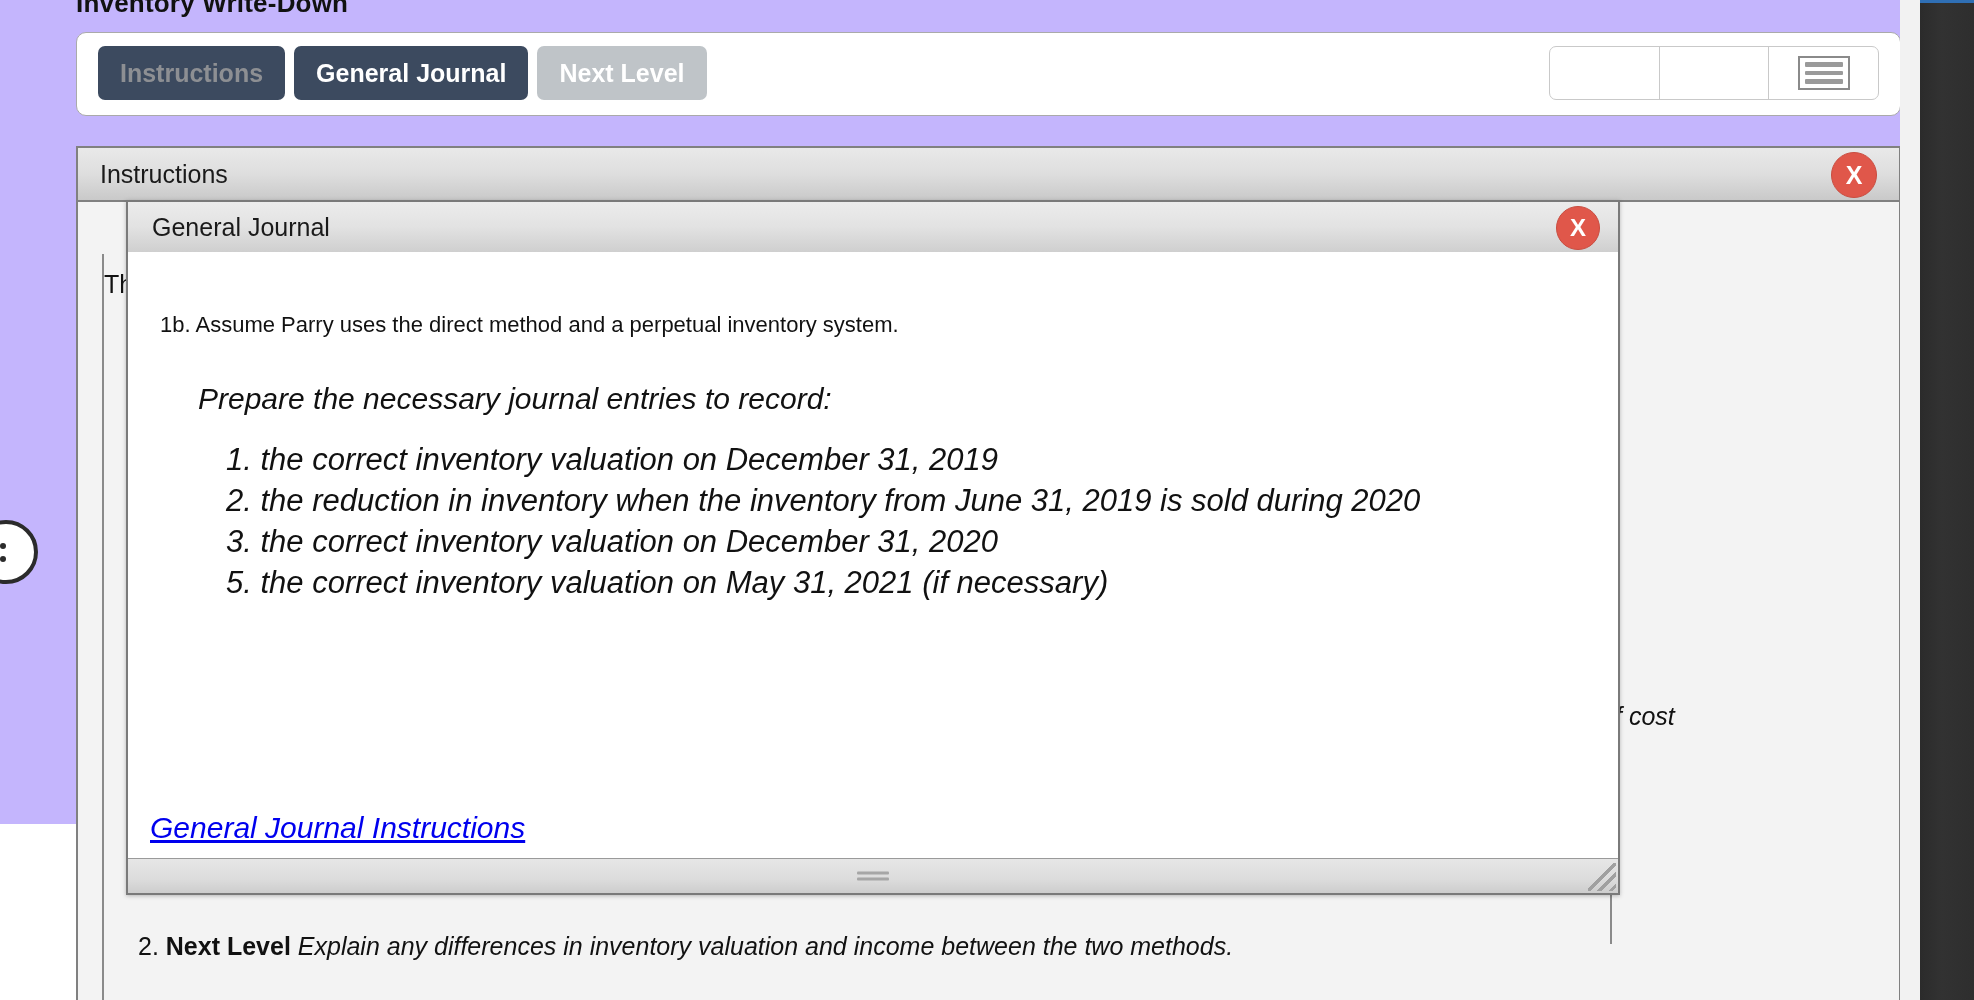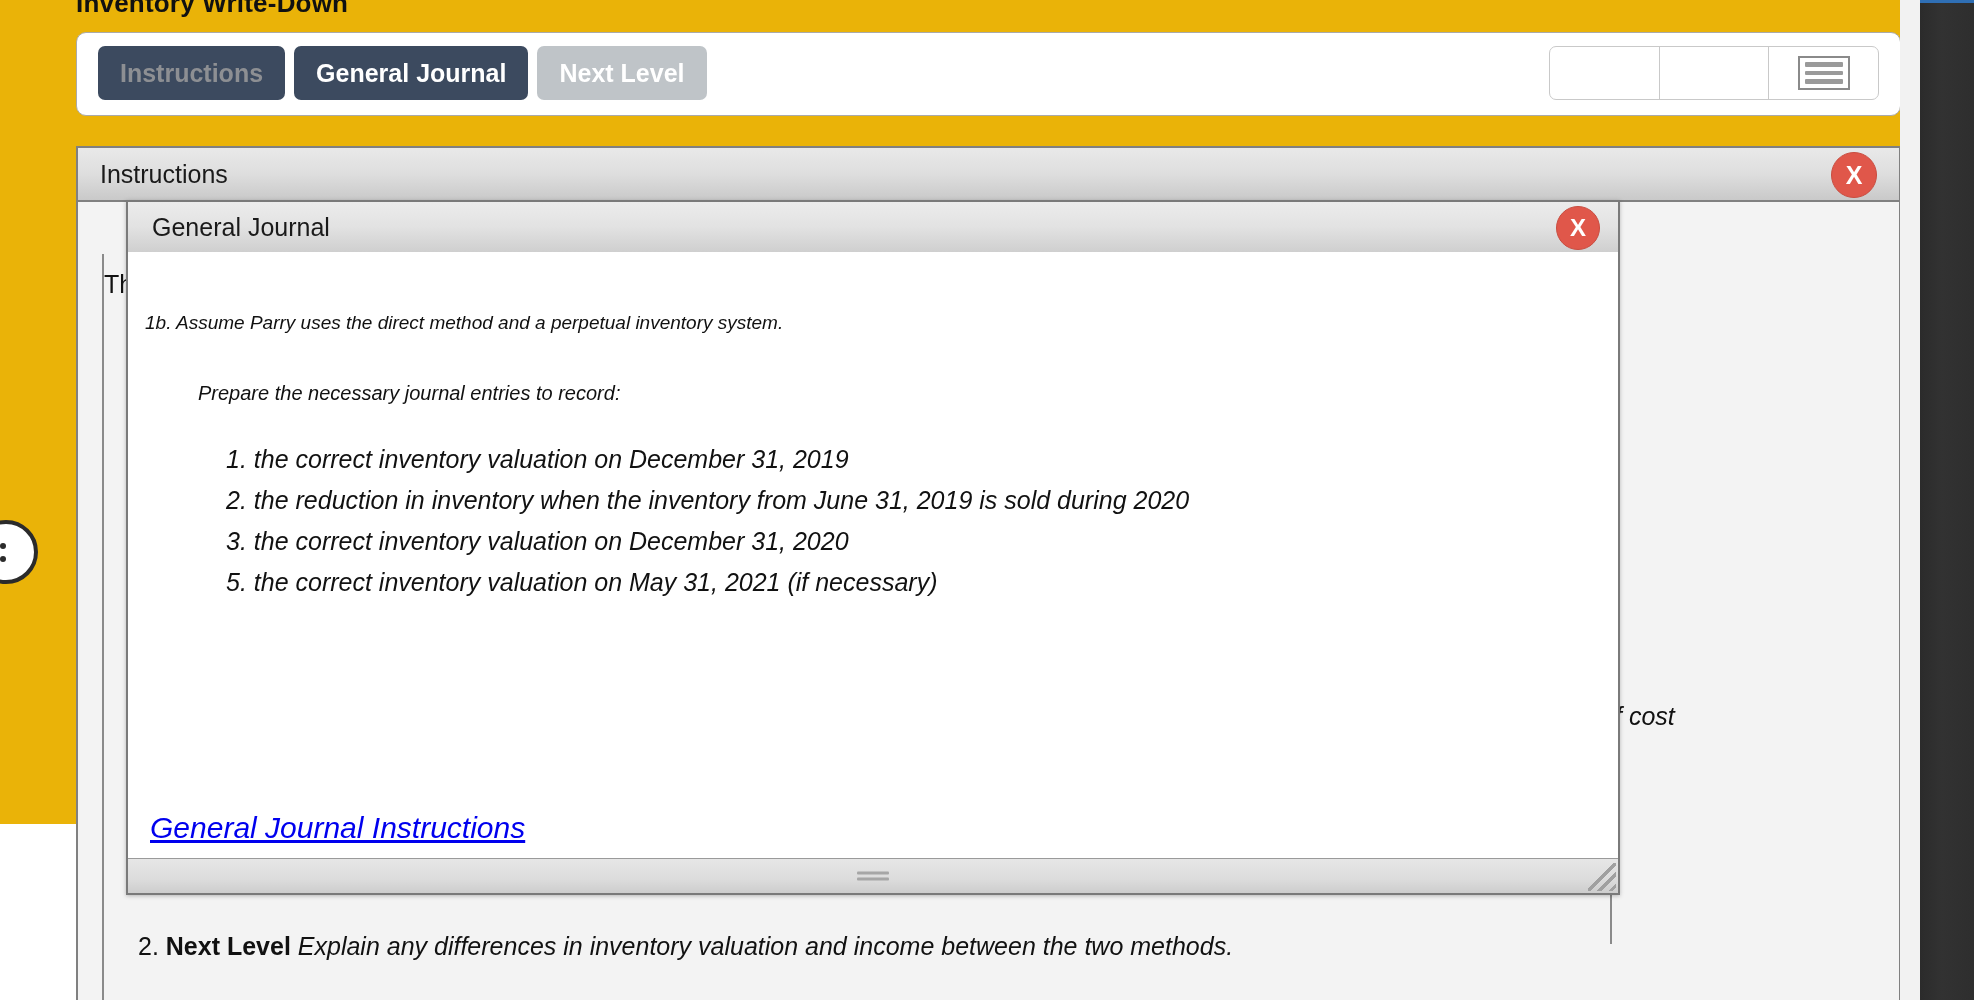--- a/index.html
+++ b/index.html
@@ -2,21 +2,21 @@
 <html><head>
 <meta charset="utf-8">
 <style>
   html, body {
     margin: 0; padding: 0;
     width: 1974px; height: 1000px;
     background: #ffffff;
     font-family: "Liberation Sans", sans-serif;
     overflow: hidden;
   }
-  #root { position: relative; width: 1974px; height: 824px; background:#eab308; }
+  #root { position: relative; width: 1974px; height: 824px; background:#c4b5fd; }
 
   
   .page-title {
     position: absolute; left: 76px; top: -12px;
     font-size: 26px; font-weight: bold; color:#111;
     letter-spacing:.2px; white-space: nowrap;
   }
 
   
   .toolbar {
@@ -118,30 +118,30 @@
     border-bottom:1px solid #9a9a9a;
     display:flex; align-items:center;
   }
   .dialog-title { font-size:25px; color:#1a1a1a; padding-left:24px; }
 
   .dialog-content {
     position:absolute; left:0; right:0; top:50px; bottom:34px;
     background:#fff; overflow:hidden;
   }
   .q-main {
-    position:absolute; left:17px; top:60px;
-    font-size:19px; font-style:italic; color:#111; white-space:nowrap;
+    position:absolute; left:32px; top:60px;
+    font-size:22px; color:#111; white-space:nowrap;
   }
   .q-sub {
     position:absolute; left:70px; top:130px;
-    font-size:20px; font-style:italic; color:#111; white-space:nowrap;
+    font-size:30px; font-style:italic; color:#111; white-space:nowrap;
   }
   .q-list { position:absolute; left:82px; top:187px; }
   .q-item {
-    font-size:25px; font-style:italic; color:#111;
+    font-size:31px; font-style:italic; color:#111;
     white-space:nowrap; height:41px; line-height:41px;
     padding-left:16px;
   }
   .gj-link {
     position:absolute; left:22px; bottom:14px;
     font-size:30px; font-style:italic; color:#0000ee;
     text-decoration:underline; cursor:pointer; white-space:nowrap;
   }
 
   .dialog-footer {

